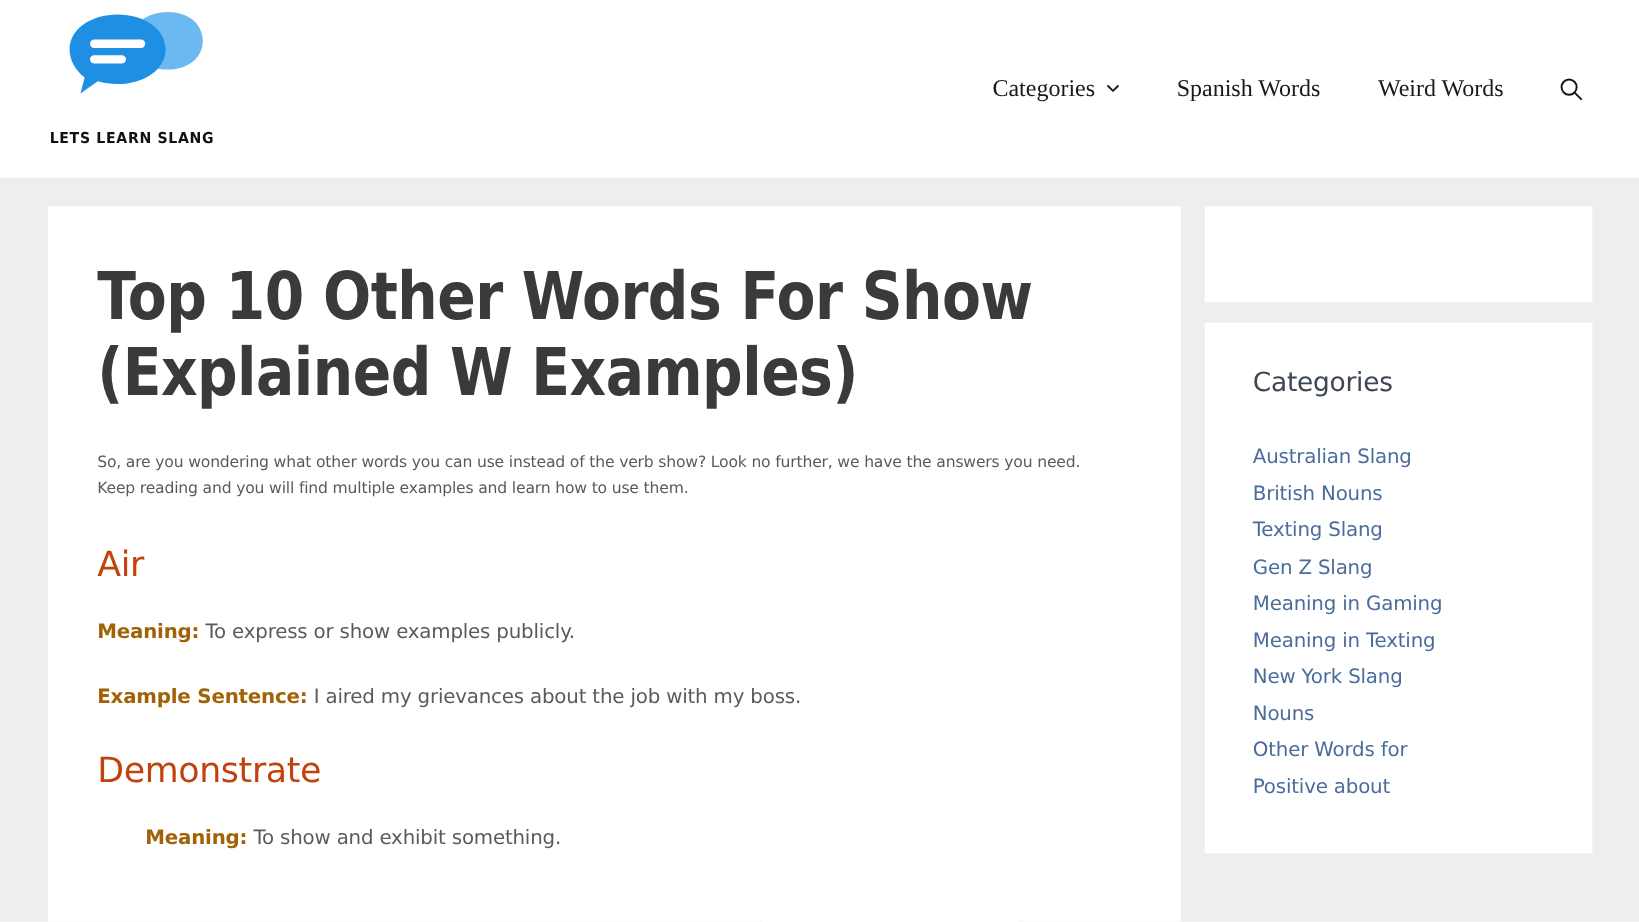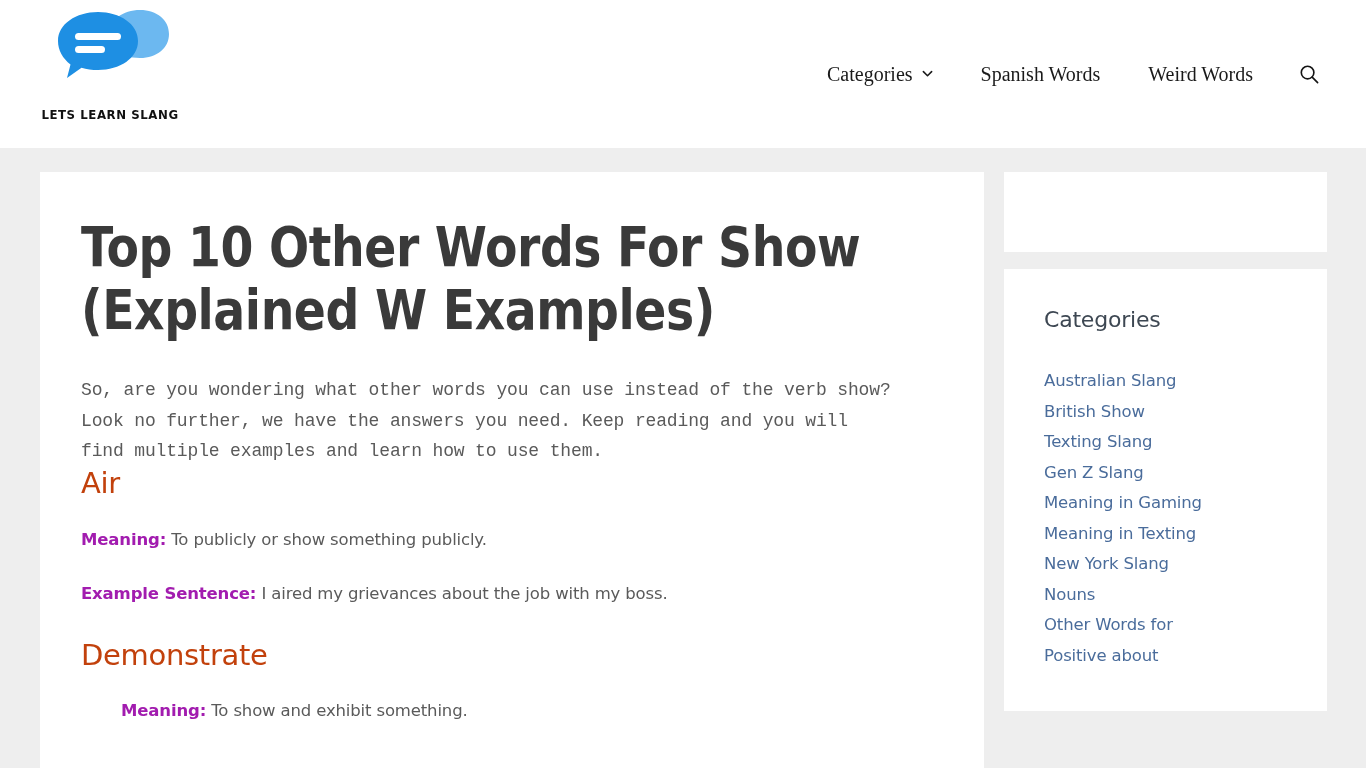--- a/index.html
+++ b/index.html
@@ -119,26 +119,26 @@
     line-height: 1.14;
     letter-spacing: -0.5px;
     color: #3a3a3a;
     transform: scaleX(0.86);
     transform-origin: left top;
     width: 116%;
     margin: 0 0 34px 0;
   }
 
   .intro {
-    font-size: 18px;
+    font-size: 13px;
     line-height: 1.68;
     color: #5a5a5a;
     max-width: 820px;
+    margin-bottom: 34px;
     letter-spacing: -0.15px;
-    font-family: Liberation Mono, monospace;
   }
 
   .section-heading {
     font-family: "DejaVu Sans", sans-serif;
     font-weight: 400;
     font-size: 29px;
     line-height: 1.2;
     color: #c2410c;
     margin: 0 0 26px 0;
     letter-spacing: -0.3px;
@@ -147,21 +147,21 @@
   .detail-line {
     font-size: 16.5px;
     line-height: 1.6;
     color: #5a5a5a;
     margin-bottom: 28px;
     letter-spacing: -0.15px;
   }
 
   .detail-line .lbl {
     font-weight: 700;
-    color: #a21caf;
+    color: #a16207;
   }
 
   .word-block { margin-bottom: 30px; }
   .word-block:last-child .detail-line:last-child { margin-bottom: 0; margin-left: 40px; }
 
   
   .sidebar {
     width: 323px;
     flex: none;
     display: flex;
@@ -257,21 +257,21 @@
   <main class="content-card">
 
     <h1 class="entry-title">Top 10 Other Words For Show (Explained W Examples)</h1>
 
     <p class="intro">So, are you wondering what other words you can use instead of the verb show? Look no further, we have the answers you need. Keep reading and you will find multiple examples and learn how to use them.</p>
 
     <section class="word-block">
       <h2 class="section-heading">Air</h2>
       <p class="detail-line">
         <span class="lbl">Meaning:</span>
-        <span>To publicly or show something publicly.</span>
+        <span>To express or show examples publicly.</span>
       </p>
       <p class="detail-line">
         <span class="lbl">Example Sentence:</span>
         <span>I aired my grievances about the job with my boss.</span>
       </p>
     </section>
 
     <section class="word-block">
       <h2 class="section-heading">Demonstrate</h2>
       <p class="detail-line">
@@ -287,21 +287,21 @@
 
     <div class="widget widget-ad"></div>
 
     <div class="widget widget-categories">
       <h2 class="widget-title">Categories</h2>
       <ul class="cat-list">
         <li>
             <a class="cat-link" href="#">Australian Slang</a>
           </li>
         <li>
-            <a class="cat-link" href="#">British Show</a>
+            <a class="cat-link" href="#">British Nouns</a>
           </li>
         <li>
             <a class="cat-link" href="#">Texting Slang</a>
           </li>
         <li>
             <a class="cat-link" href="#">Gen Z Slang</a>
           </li>
         <li>
             <a class="cat-link" href="#">Meaning in Gaming</a>
           </li>

